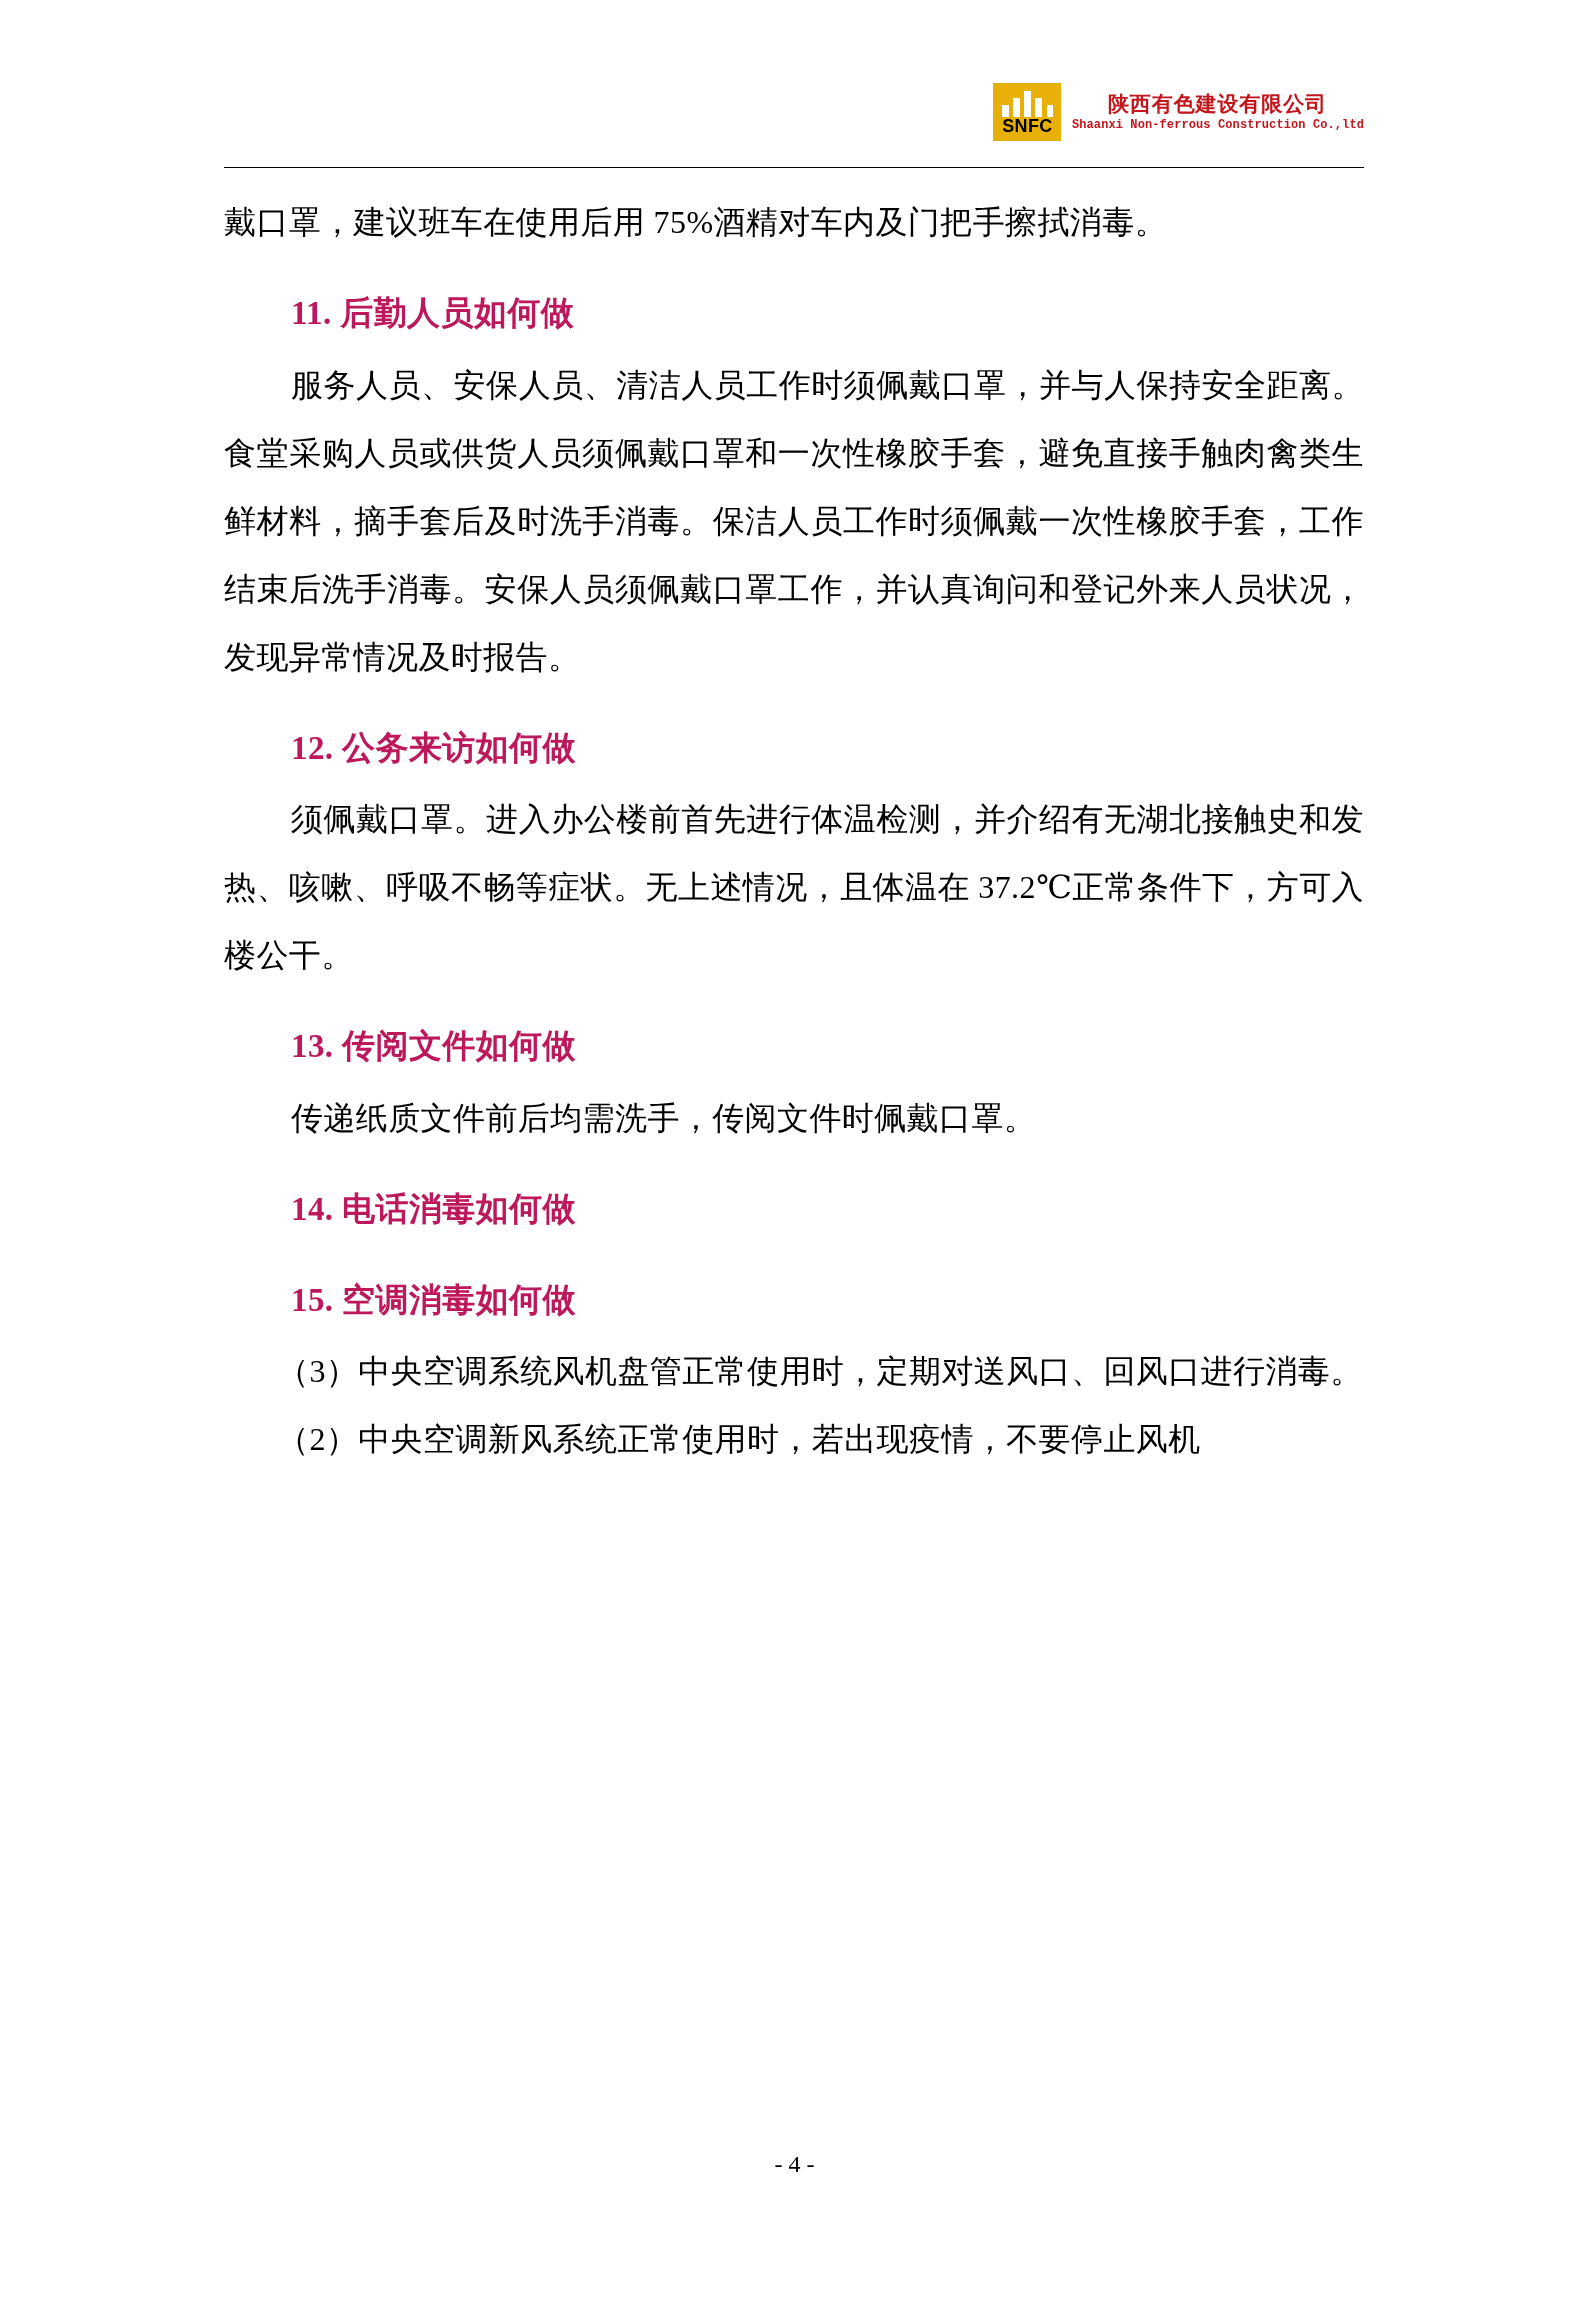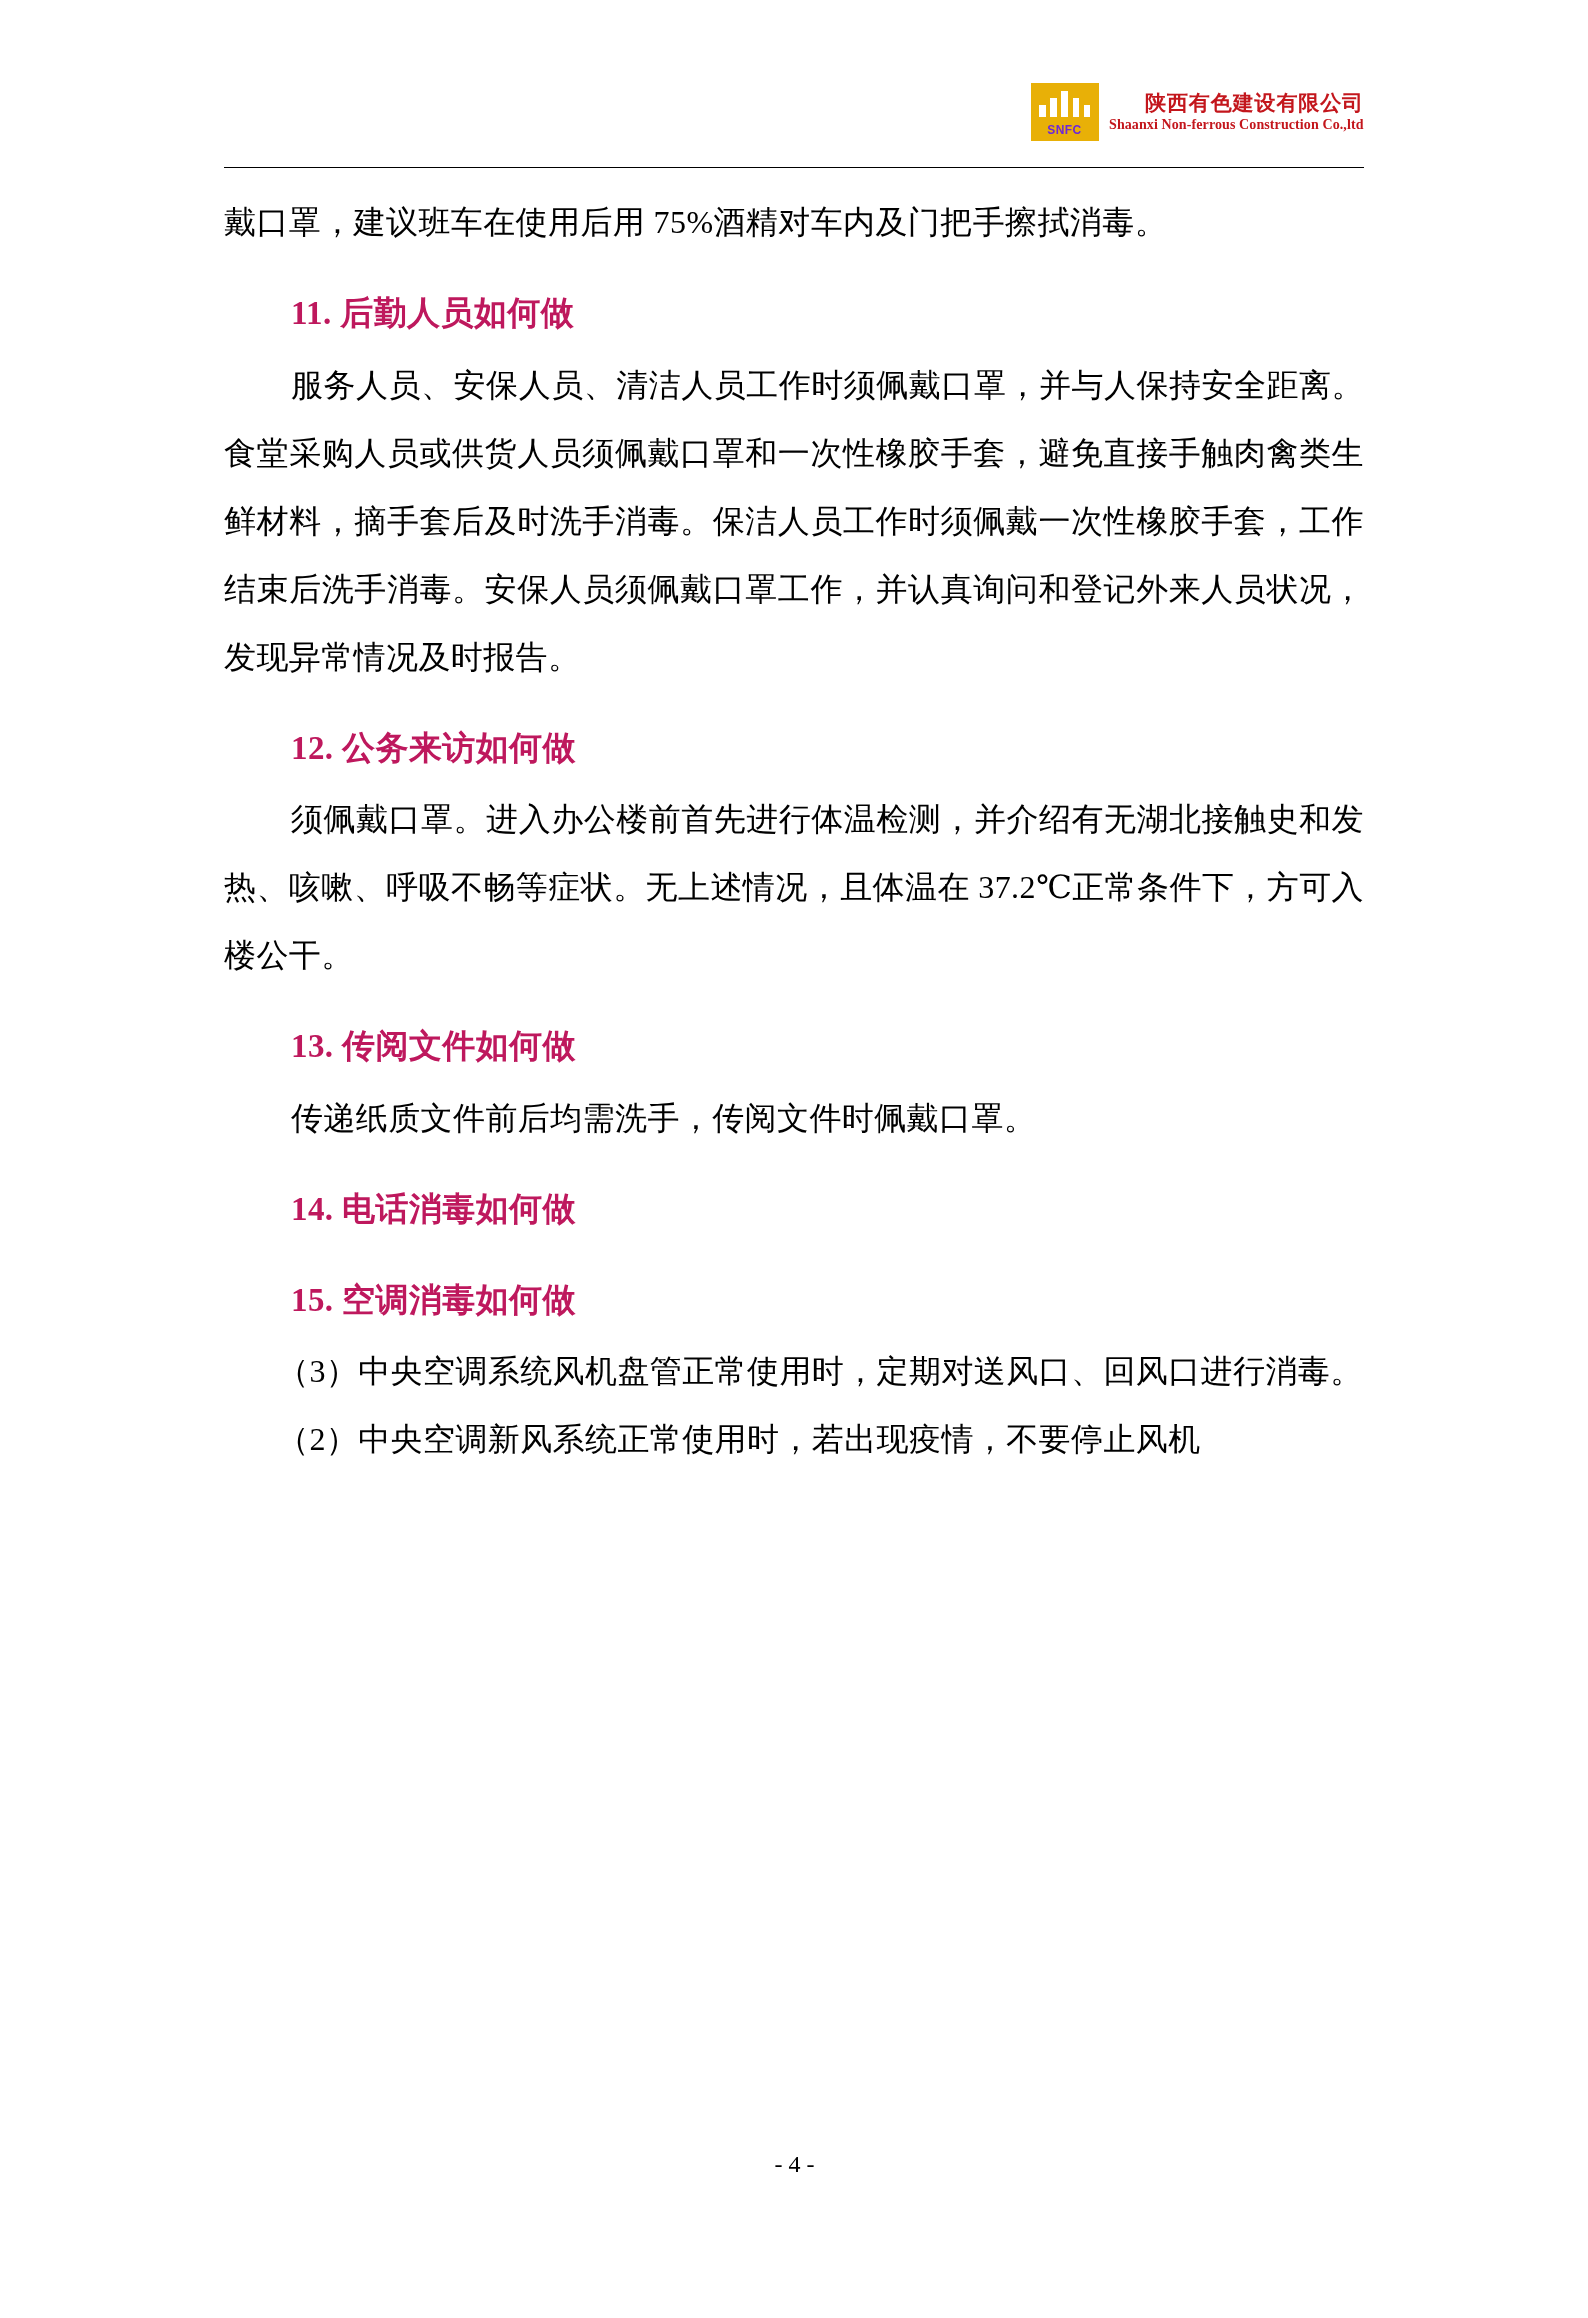--- a/index.html
+++ b/index.html
@@ -61,43 +61,43 @@
   .logo-mark .bars i:nth-child(2) { height: 19.3px; }
   .logo-mark .bars i:nth-child(3) { height: 26px; }
   .logo-mark .bars i:nth-child(4) { height: 19.3px; }
   .logo-mark .bars i:nth-child(5) { height: 12.3px; }
   .logo-mark .snfc {
     position: absolute;
     left: 0;
     bottom: 4.4px;
     width: 100%;
     text-align: center;
-    color: #6d28d9;
+    color: #000000;
     font-family: "Liberation Sans", sans-serif;
     font-weight: bold;
-    font-size: 12px;
+    font-size: 18px;
     letter-spacing: 0.4px;
   }
   .logo-text {
     display: flex;
     flex-direction: column;
     justify-content: center;
     line-height: 1.25;
   }
   .logo-cn {
     font-family: "Liberation Sans", sans-serif;
     font-size: 21px;
     font-weight: bold;
     color: #C3161C;
     letter-spacing: 0.9px;
     padding-left: 36px;
   }
   .logo-en {
-    font-family: Liberation Serif, serif;
-    font-size: 14px;
+    font-family: Liberation Mono, monospace;
+    font-size: 12px;
     font-weight: bold;
     color: #C3161C;
     letter-spacing: 0.1px;
   }
   .header-rule {
     position: absolute;
     left: 224px;
     top: 167px;
     width: 1140px;
     height: 0;

